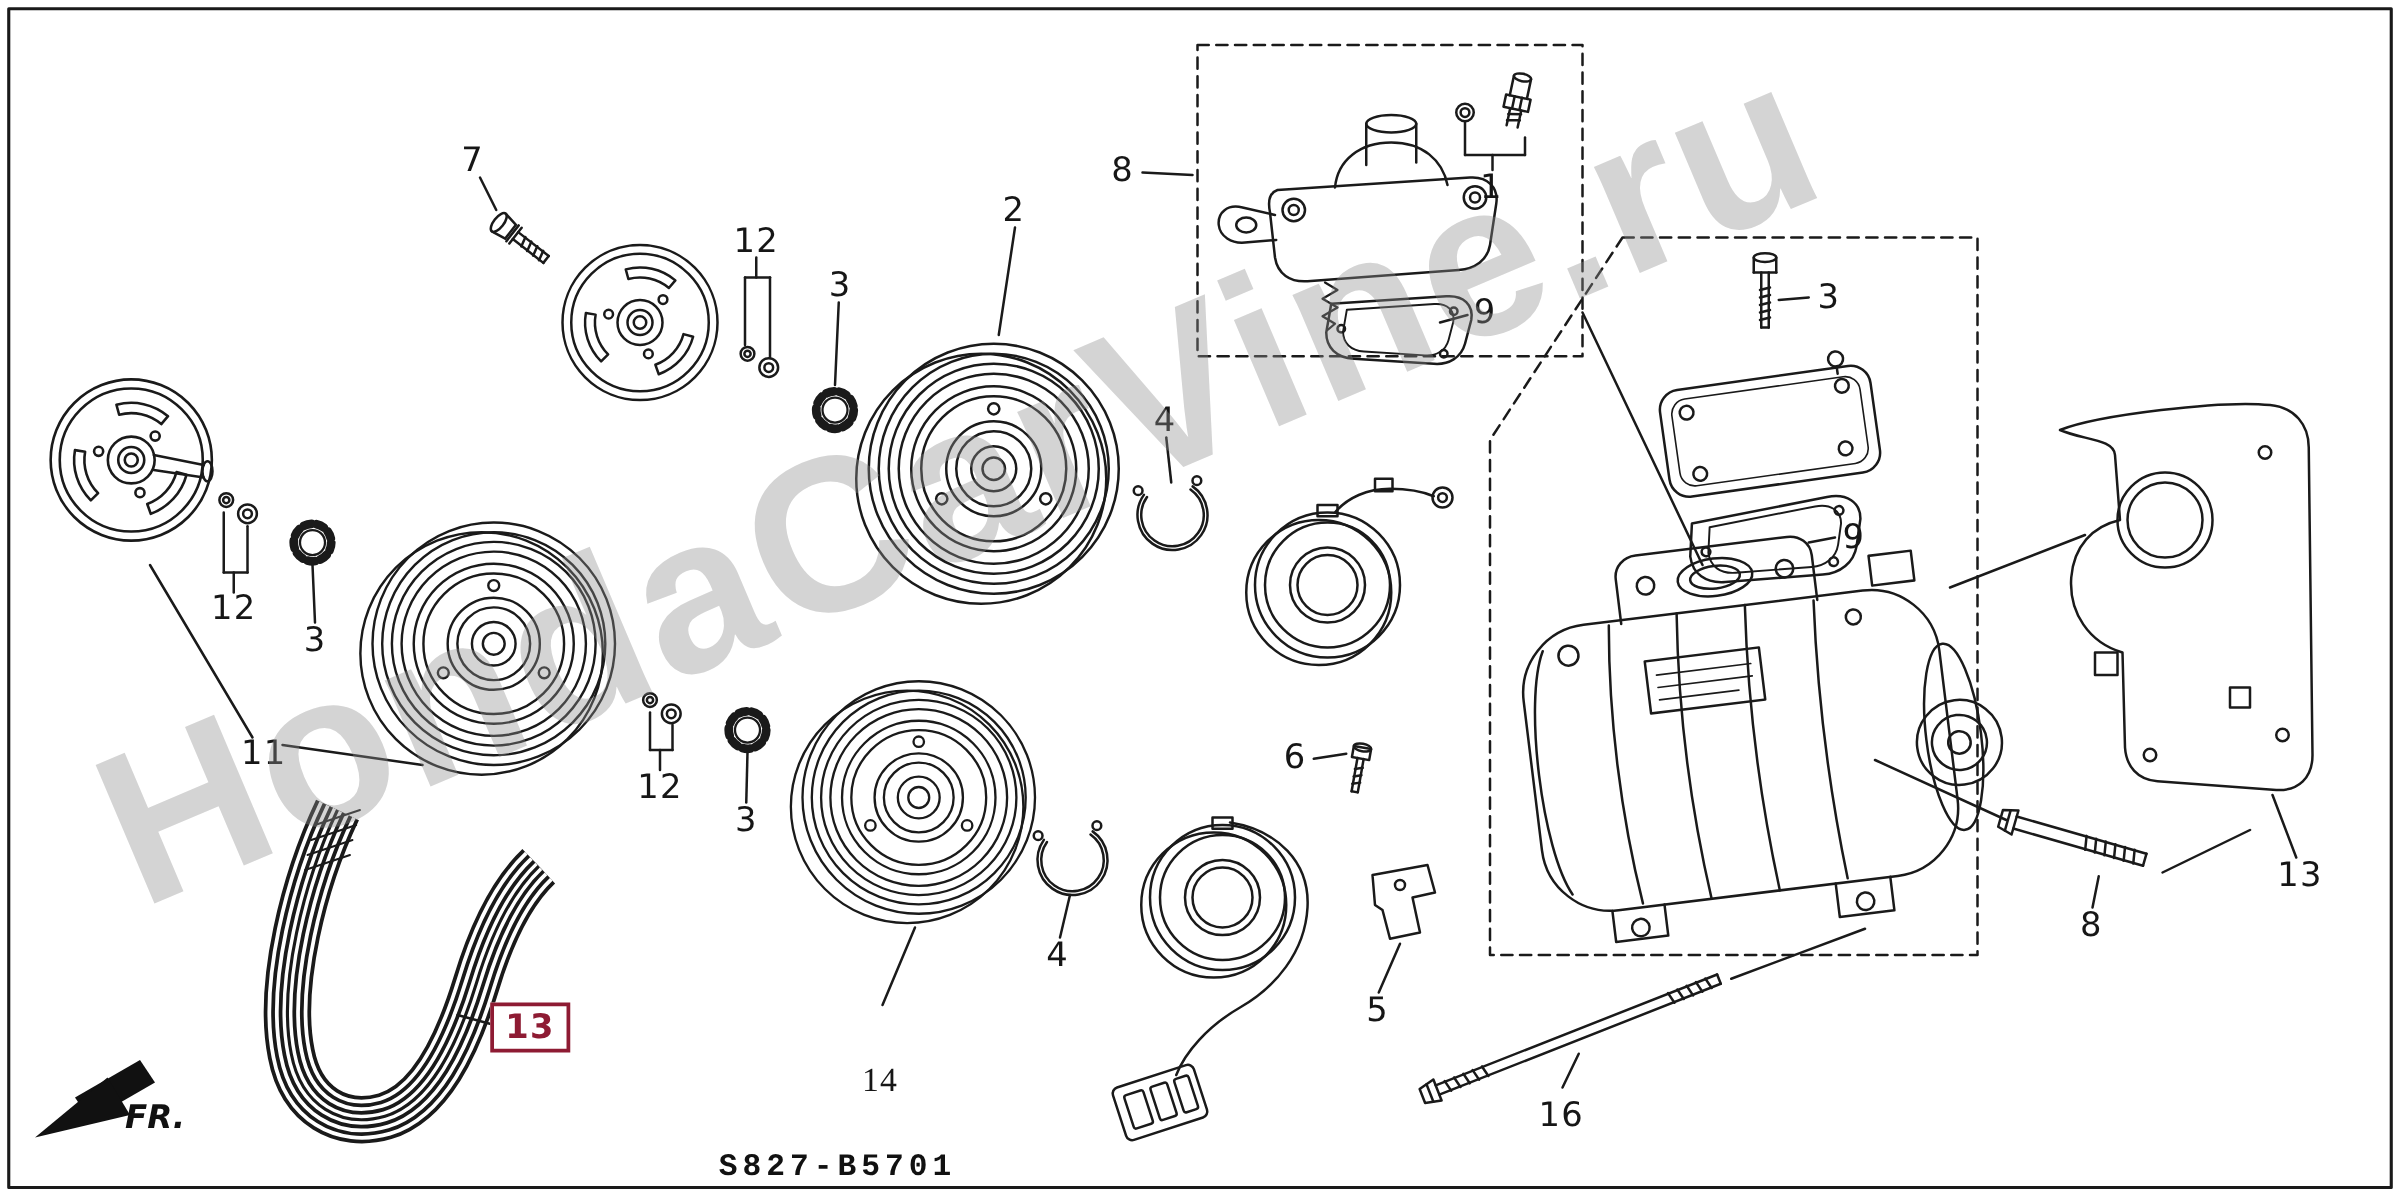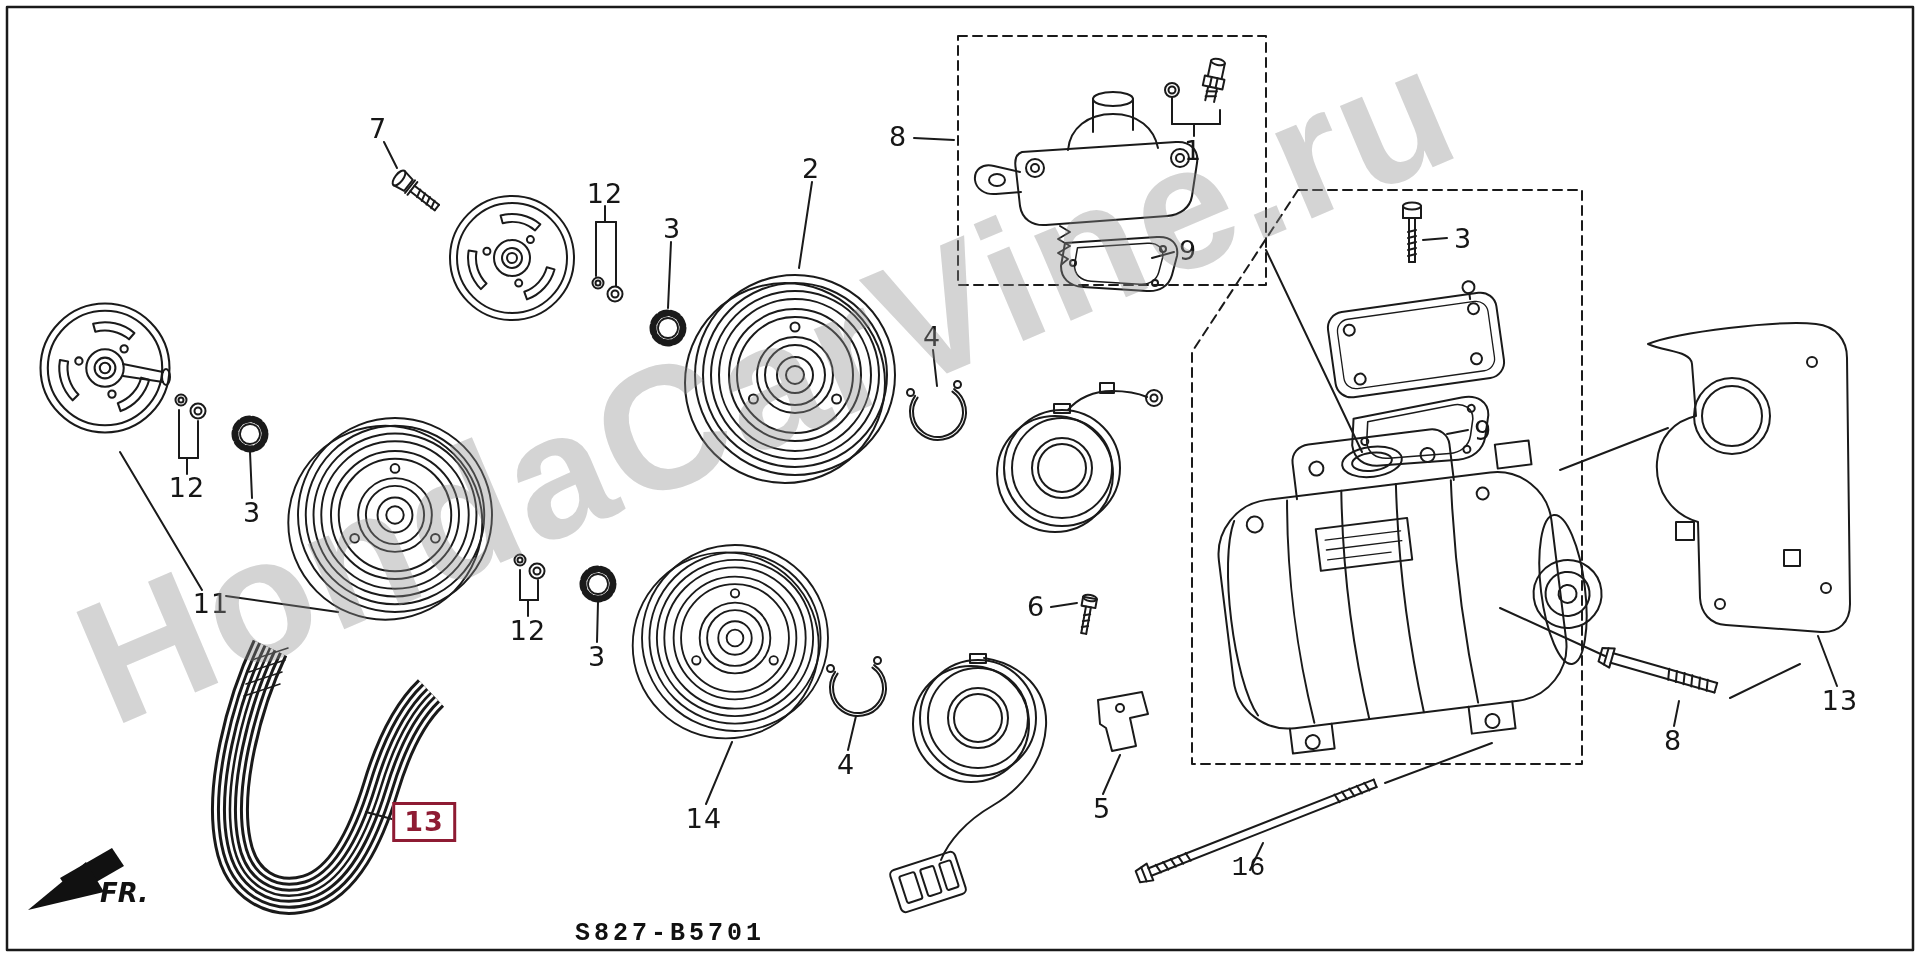--- a/index.html
+++ b/index.html
@@ -438,23 +438,23 @@
       <div class="callout" style="left: 1483px; top: 430px;">9</div>
       <div class="callout" style="left: 187px; top: 487px;">12</div>
       <div class="callout" style="left: 252px; top: 512px;">3</div>
       <div class="callout" style="left: 211px; top: 603px; text-align: right;">11</div>
       <div class="callout" style="left: 932px; top: 336px;">4</div>
       <div class="callout" style="left: 528px; top: 630px;">12</div>
       <div class="callout" style="left: 597px; top: 656px;">3</div>
       <div class="callout" style="left: 846px; top: 764px;">4</div>
       <div class="callout" style="left: 1036px; top: 606px;">6</div>
       <div class="callout" style="left: 1102px; top: 808px;">5</div>
-      <div class="callout" style="left: 704px; top: 818px;">14</div>
+      <div class="callout" style="left: 704px; top: 864px; font-family: Liberation Serif, serif;">14</div>
       <div class="callout highlighted" style="left: 424px; top: 822px;">13</div>
       <div class="callout" style="left: 1840px; top: 700px;">13</div>
       <div class="callout" style="left: 1673px; top: 740px;">8</div>
-      <div class="callout" style="left: 1249px; top: 868px; font-family: Liberation Mono, monospace;">16</div>
+      <div class="callout" style="left: 1249px; top: 892px;">16</div>
     </div>
 
   <svg class="wm-layer" viewBox="0 0 1920 957">
     <text class="wm" x="790" y="440" text-anchor="middle" transform="rotate(-23 790 440)">HondaCarVine.ru</text>
   </svg>
 </div>
 
 </body></html>

